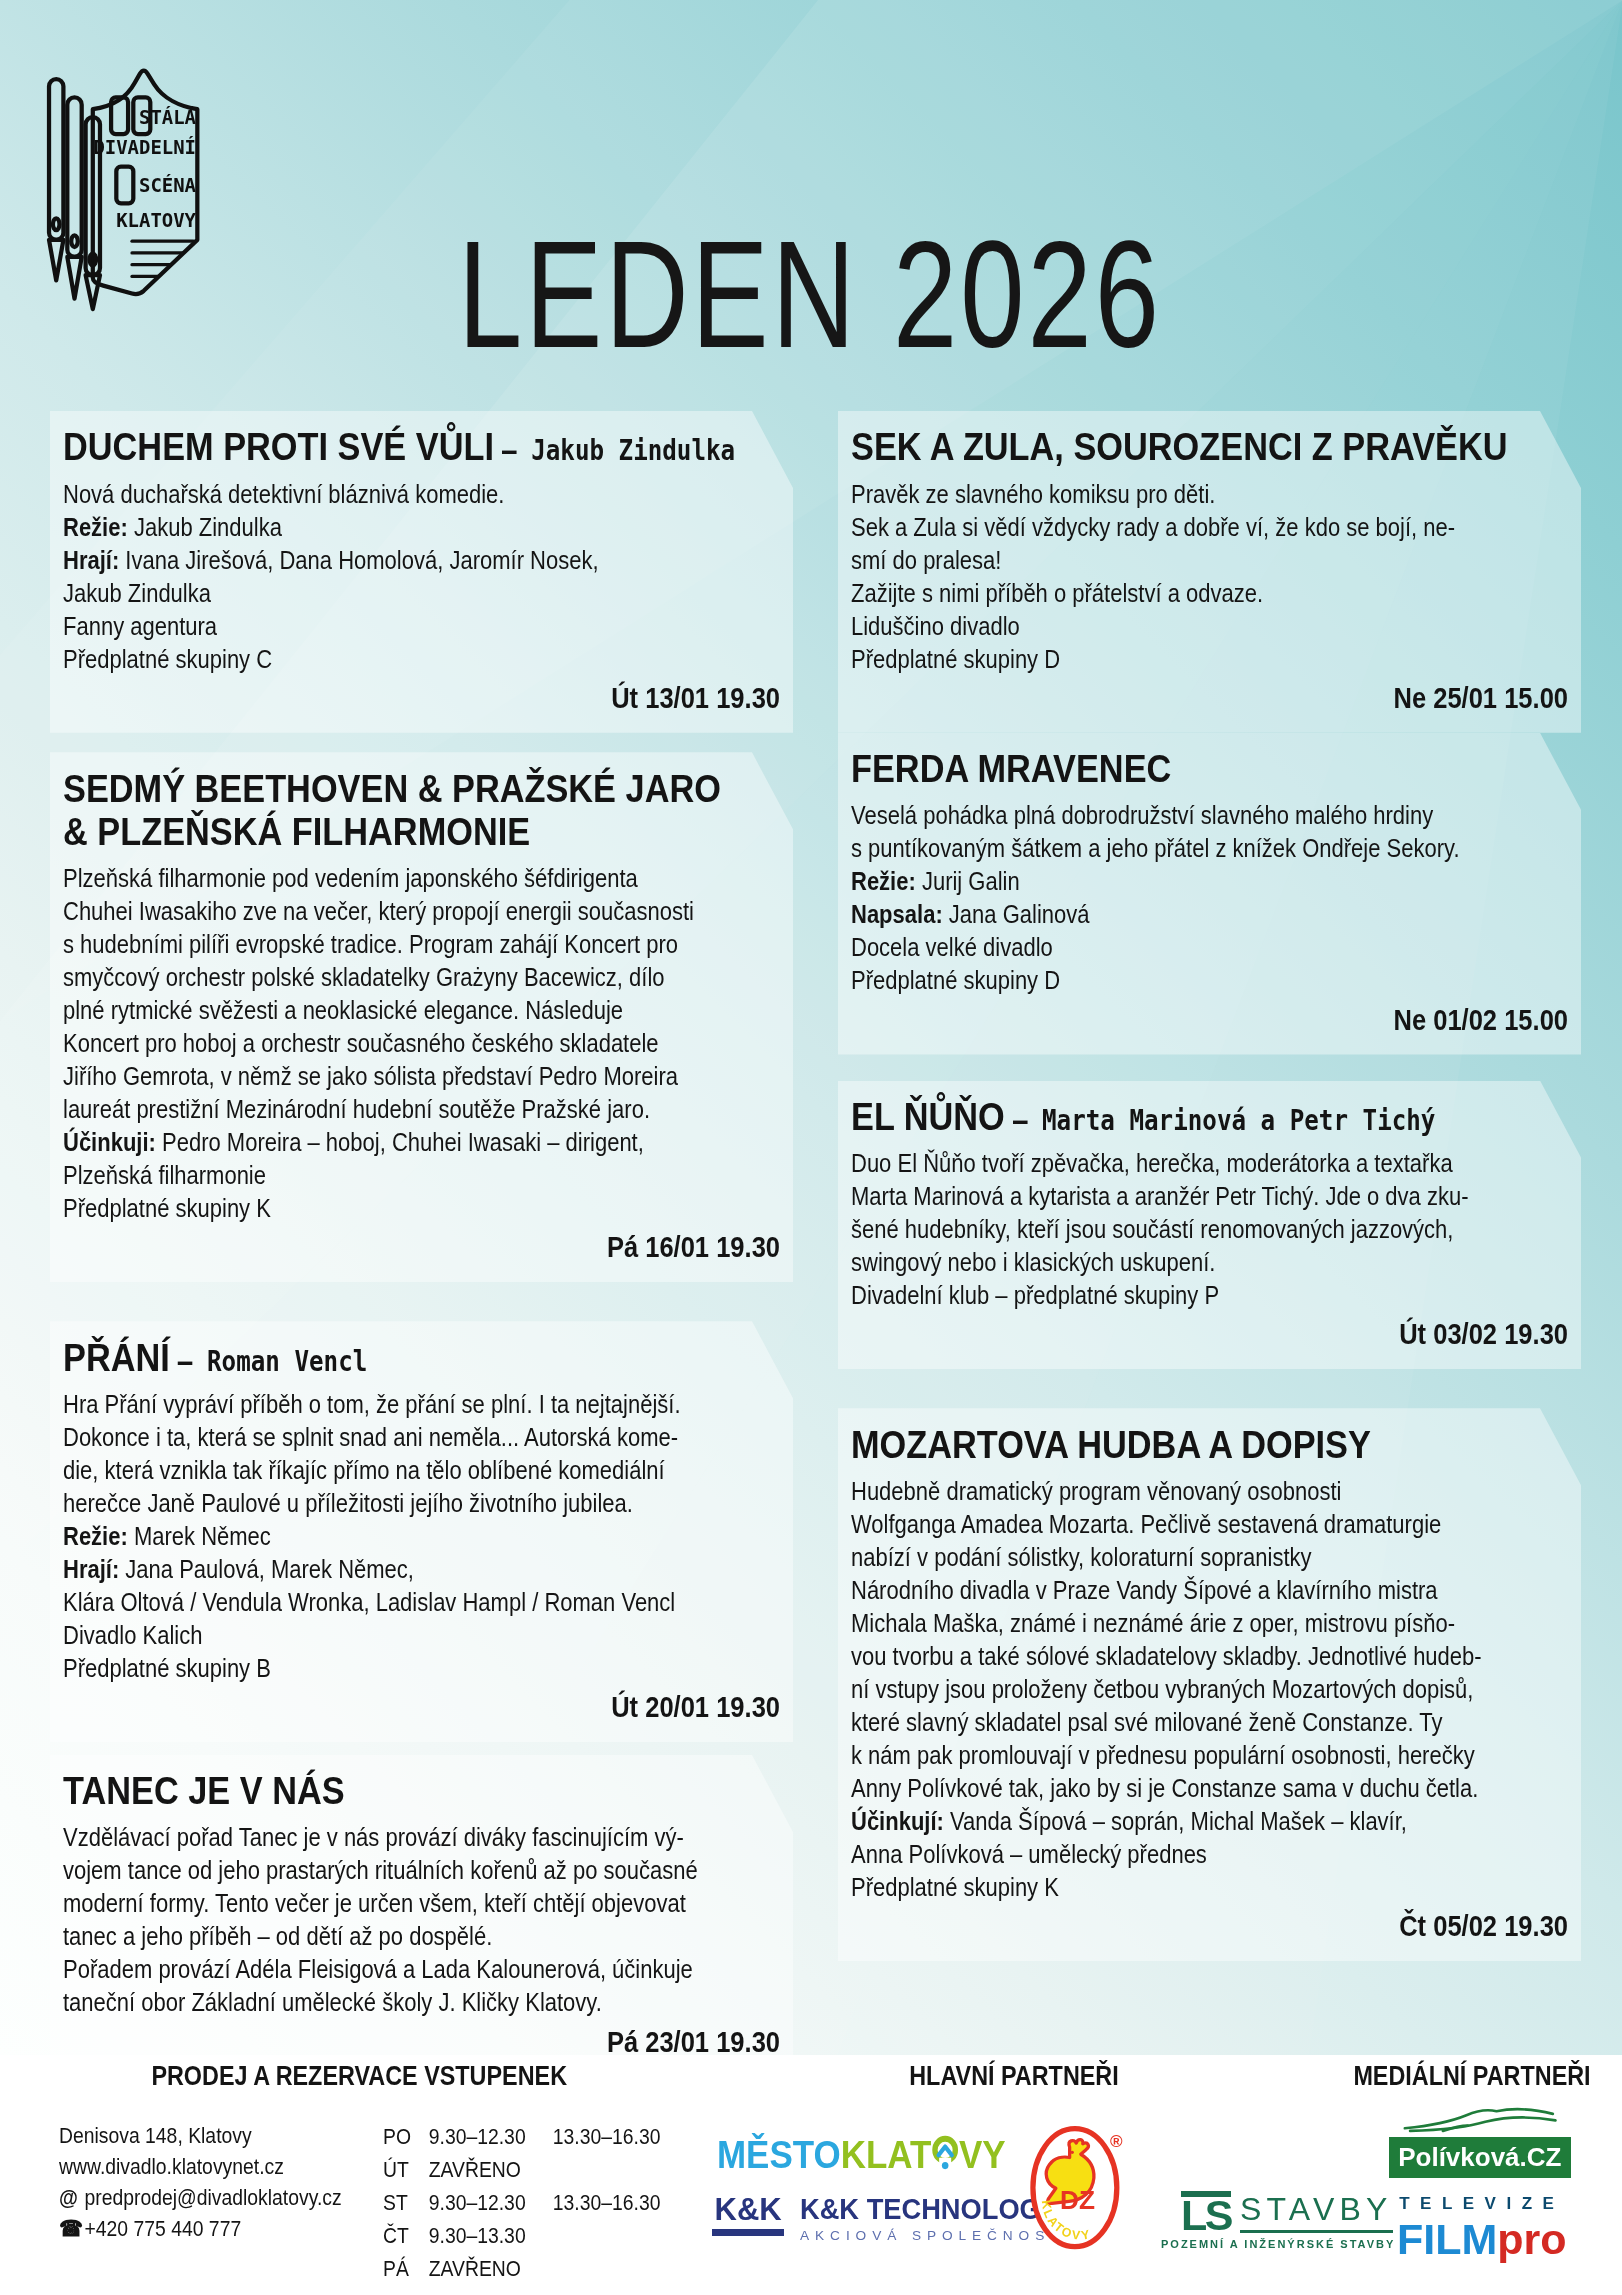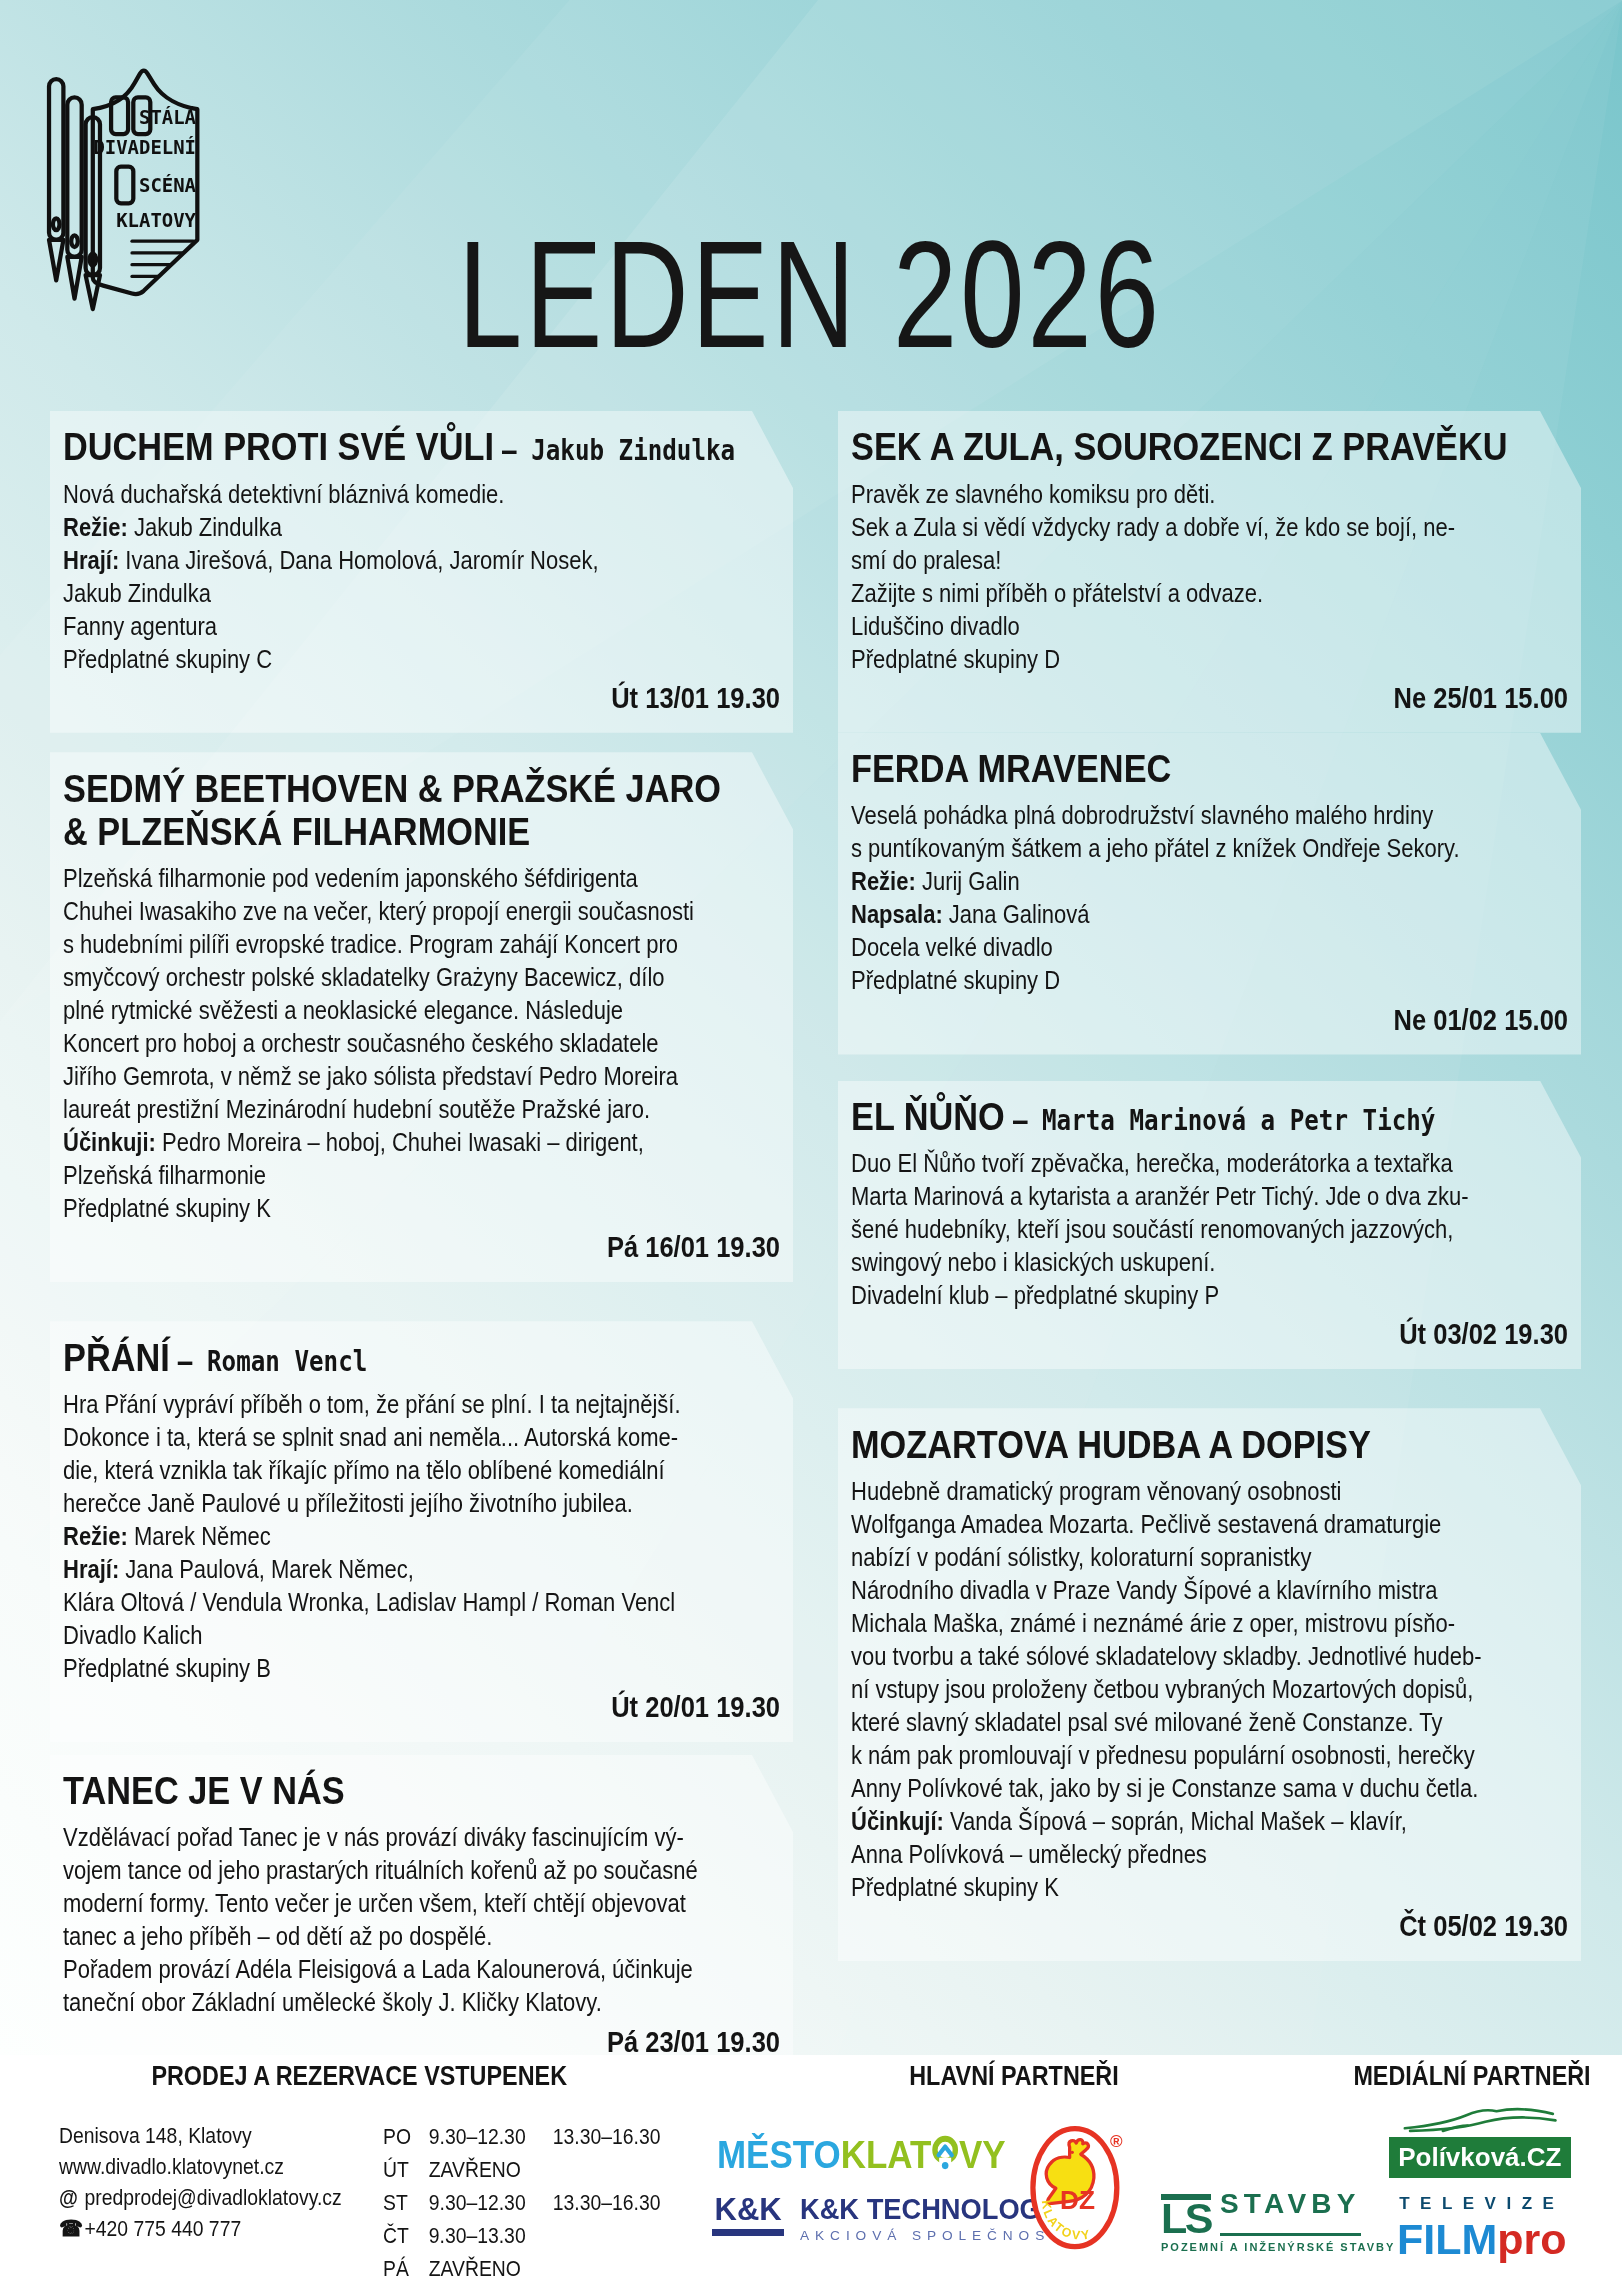--- a/index.html
+++ b/index.html
@@ -51,22 +51,22 @@
   .p-mesto .blue{color:#2ba7df;}
   .p-mesto .green{color:#93c01f;}
   .p-mesto svg{vertical-align:-2.6px;}
   .p-kk{position:absolute;left:712px;top:139px;display:flex;align-items:flex-start;gap:15.7px;}
   .kk-badge{color:#28357e;font-weight:700;font-size:31px;line-height:31px;border-bottom:7.9px solid #28357e;padding:0 2.6px 3.9px;}
   .kk-name{color:#28357e;font-weight:700;font-size:29px;line-height:30px;transform:scaleX(.94);transform-origin:0 0;white-space:nowrap;}
   .kk-sub{color:#5d6fae;font-size:13.7px;letter-spacing:5.9px;margin-top:3.9px;white-space:nowrap;}
   .p-dz{position:absolute;left:1029px;top:67px;}
   .p-ls{position:absolute;left:1161px;top:136px;}
   .ls-row{display:flex;align-items:flex-end;gap:9.2px;}
-  .ls-mark{color:#1b6f4f;font-weight:700;font-size:43px;line-height:35px;letter-spacing:-2.6px;border-top:6.5px solid #1b6f4f;padding-top:1.3px;}
-  .ls-stavby{color:#1b6f4f;font-weight:700;font-size:28px;line-height:26px;letter-spacing:5.2px;border-bottom:3.9px solid #1b6f4f;padding-bottom:16px;}
+  .ls-mark{color:#1b6f4f;font-weight:700;font-size:43px;line-height:35px;letter-spacing:-2.6px;border-top:6.5px solid #1b6f4f;padding-top:1.3px;margin-left:20px;}
+  .ls-stavby{color:#1b6f4f;font-weight:400;font-size:32px;line-height:26px;letter-spacing:5.2px;border-bottom:3.9px solid #1b6f4f;padding-bottom:8px;}
   .ls-sub{color:#1b6f4f;font-weight:700;font-size:11px;letter-spacing:2px;margin-top:5.2px;white-space:nowrap;}
   .p-sumava{position:absolute;left:1389px;top:51px;text-align:center;}
   .sumava-box{background:#1f7c3a;color:#fff;font-weight:700;font-size:26px;padding:5.2px 9.2px;margin-top:1.3px;white-space:nowrap;}
   .p-film{position:absolute;left:1397px;top:139px;text-align:center;}
   .tv{font-size:17px;font-weight:700;letter-spacing:10.5px;color:#0c4a6e;white-space:nowrap;}
   .fp{font-size:43px;line-height:43px;font-weight:700;margin-top:3.9px;white-space:nowrap;}
   .fp .blue{color:#1d8ad3;}
   .fp .red{color:#d42a23;}
 </style>
 </head>

